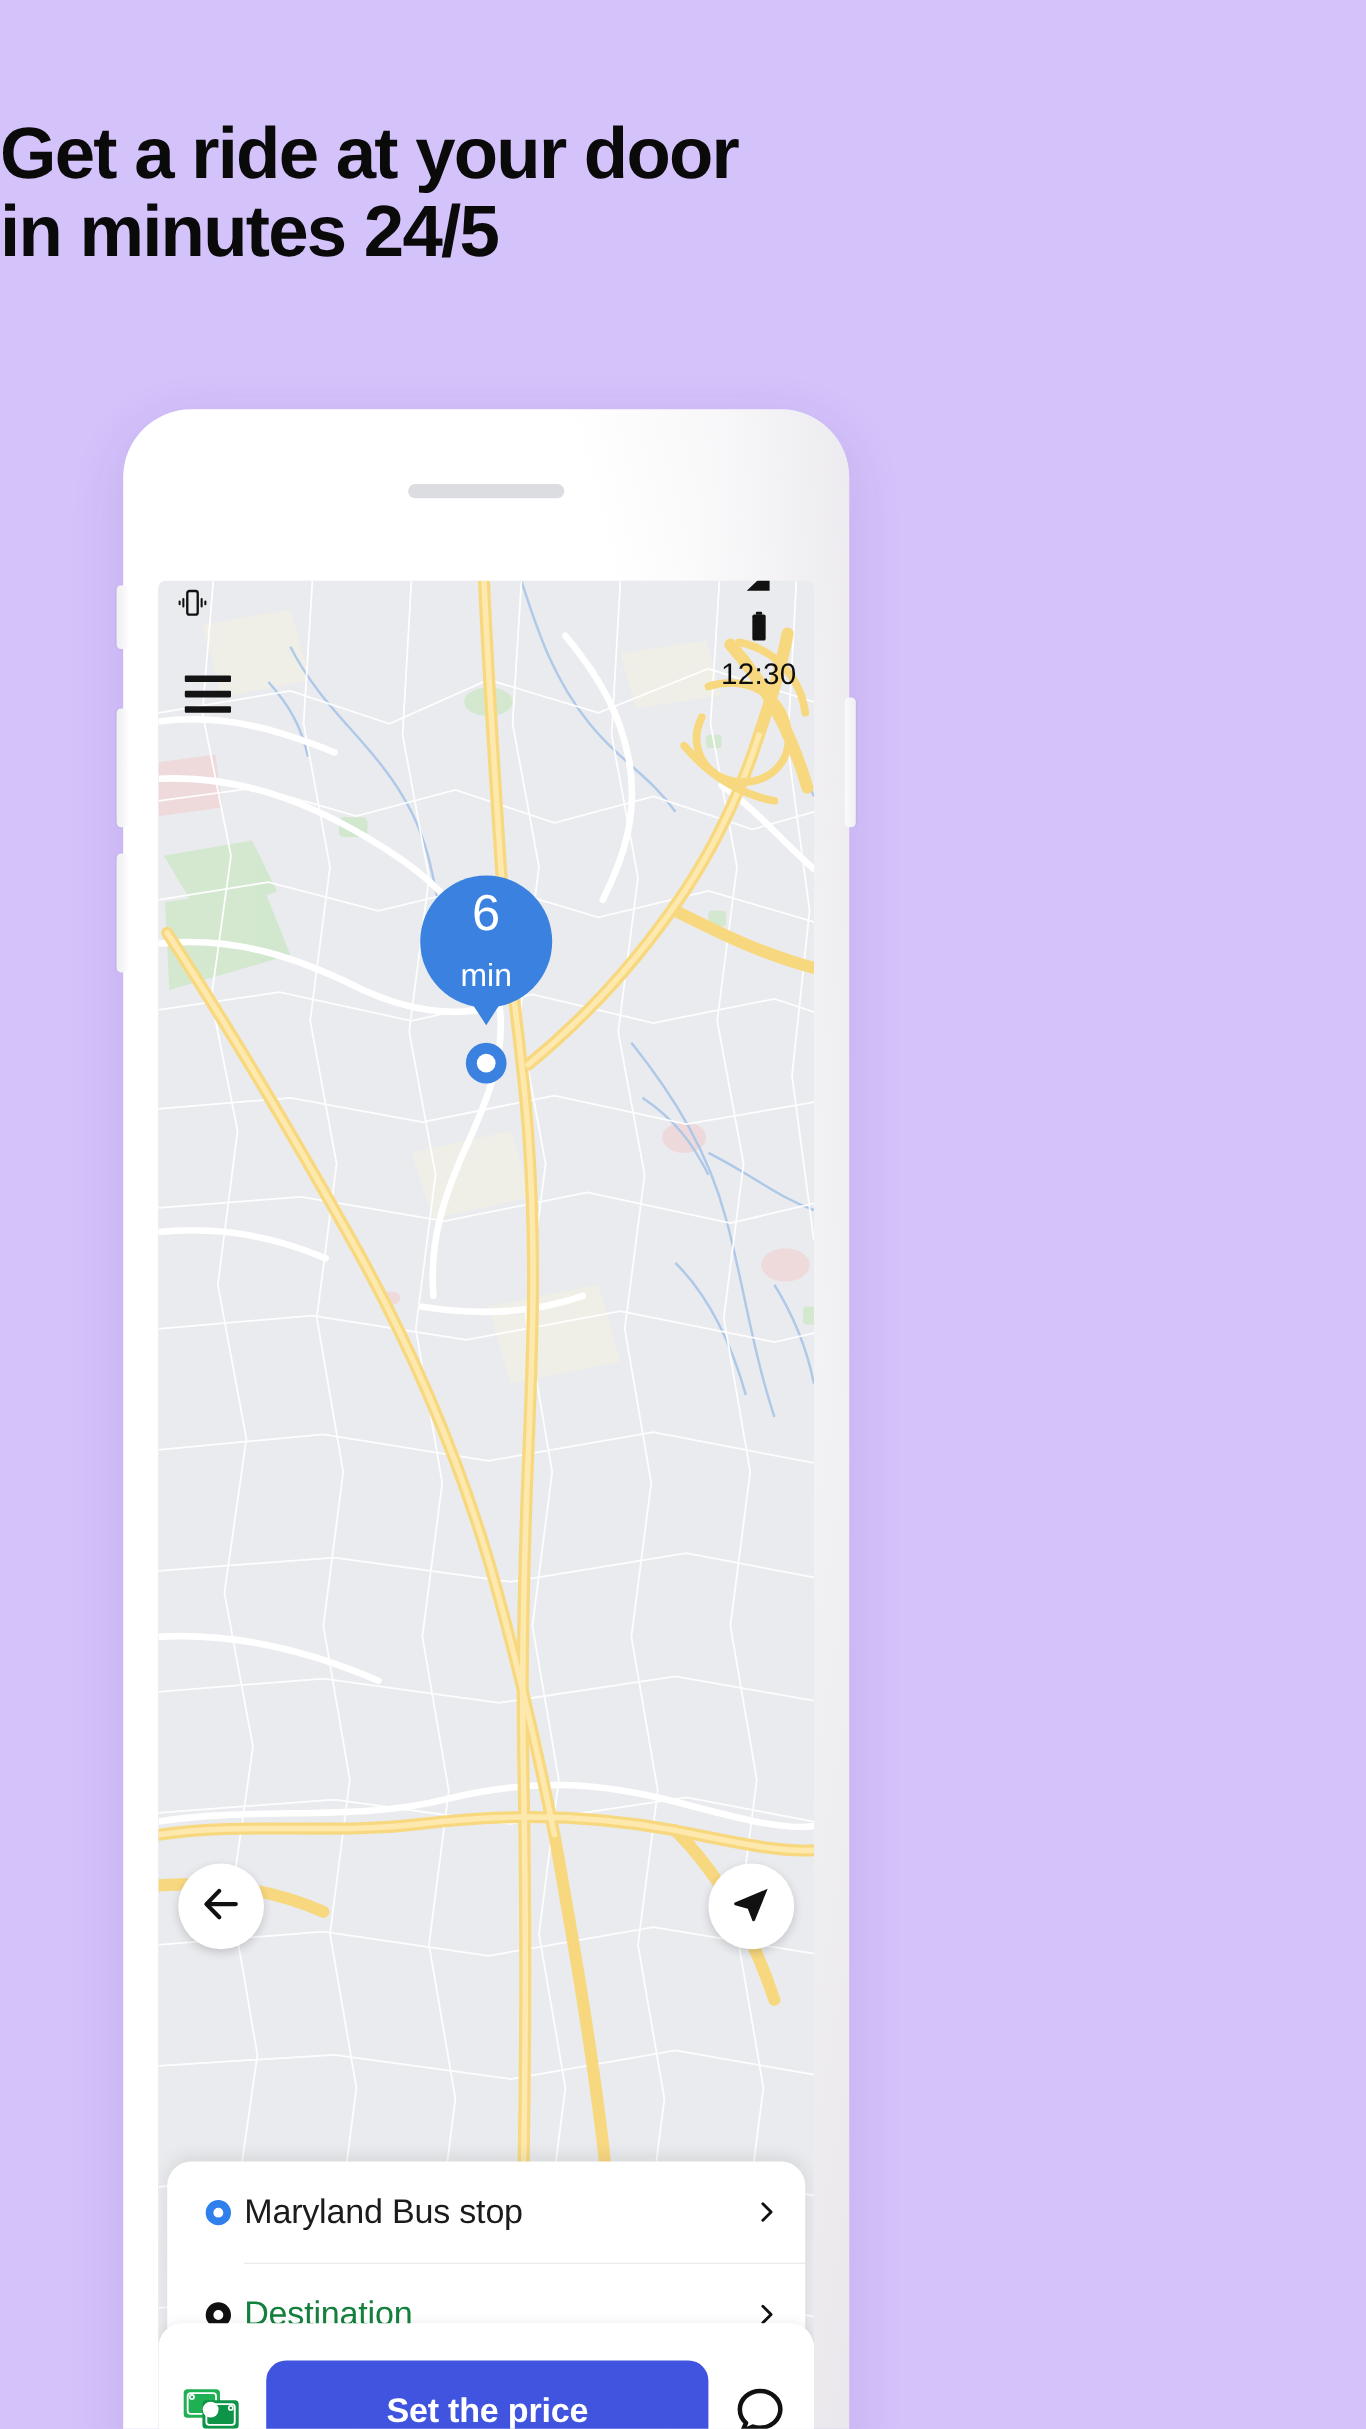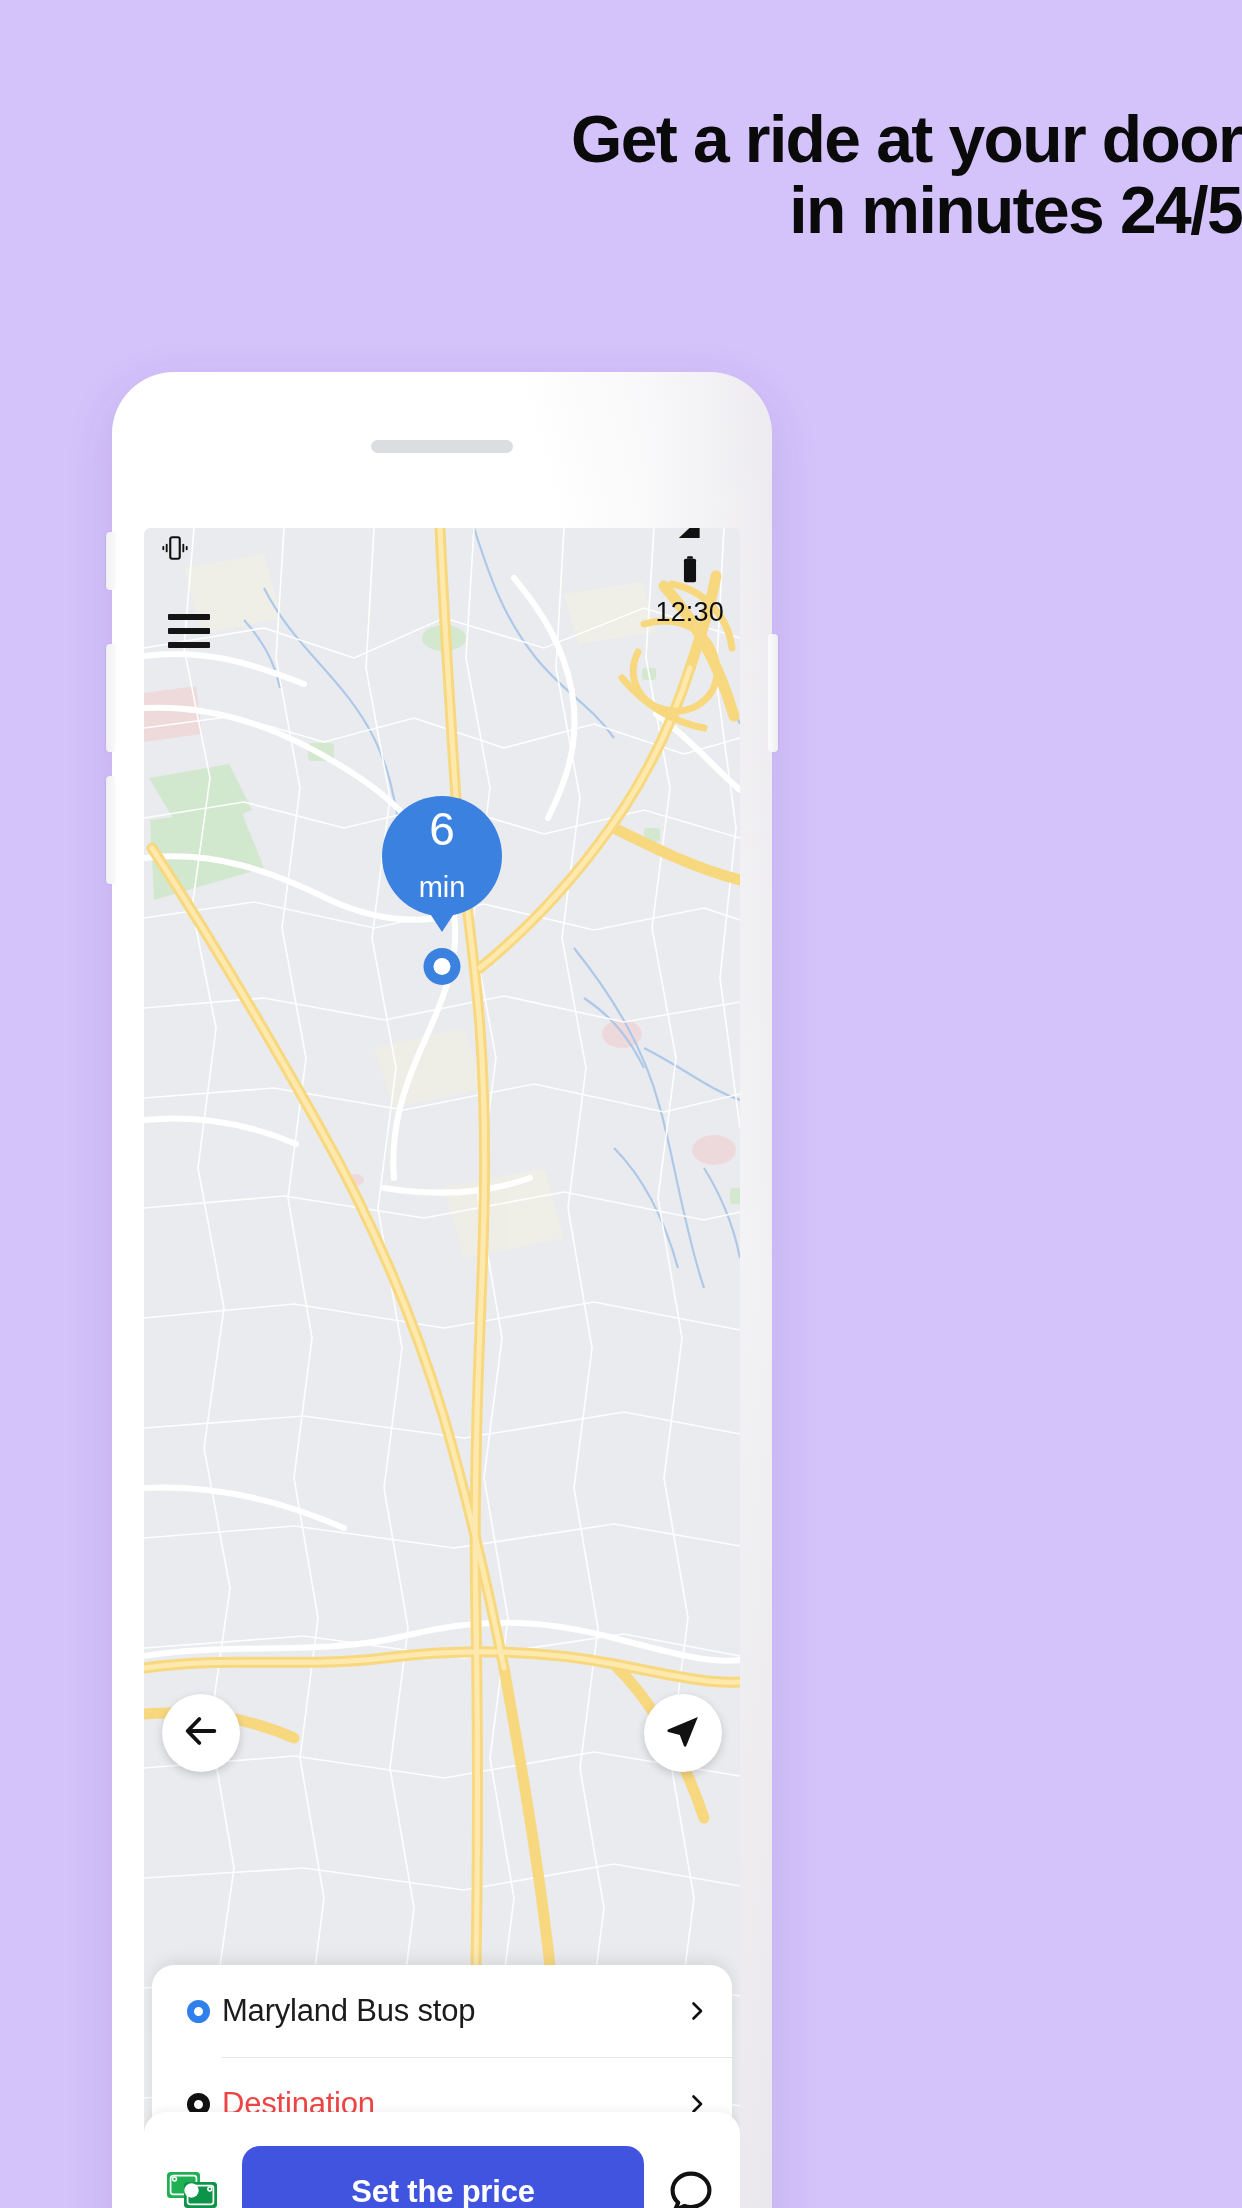--- a/index.html
+++ b/index.html
@@ -7,21 +7,21 @@
     width: 1242px; height: 2208px;
     overflow: hidden;
     font-family: "Liberation Sans", sans-serif;
   }
   body { background: #D4C2FB; position: relative; }
 
   
   .headline {
     position: absolute;
     top: 104px; left: 0; right: 0;
-    text-align: right;
+    text-align: left;
     color: #0A0A0A;
     font-size: 66px;
     font-weight: 700;
     line-height: 1.08;
     letter-spacing: -1.6px;
   }
   .headline .line { display: block; }
 
   
   .phone {
@@ -158,21 +158,21 @@
     padding: 0 22px 0 22px;
     cursor: pointer;
   }
   .addr-icon { width: 48px; display: flex; align-items: center; justify-content: center; flex: 0 0 48px; }
   .ring {
     width: 23px; height: 23px; border-radius: 50%;
     border: 7px solid #2F80ED; background: transparent; display:block;
   }
   .ring.dark { border-color: #111111; }
   .addr-text { font-size: 31px; color: #1b1b1b; flex: 1; letter-spacing: -.2px; }
-  .addr-text.placeholder { color: #ef4444; }
+  .addr-text.placeholder { color: #15803d; }
   .chev { width: 26px; display: flex; align-items: center; justify-content: center; }
   .divider { height: 1px; background: #E6E6E8; margin-left: 70px; margin-right: 0; }
 
   
   .bottombar {
     position: absolute;
     left: 0; right: 0; bottom: 0;
     height: 160px;
     background: #FFFFFF;
     border-radius: 22px 22px 0 0;

